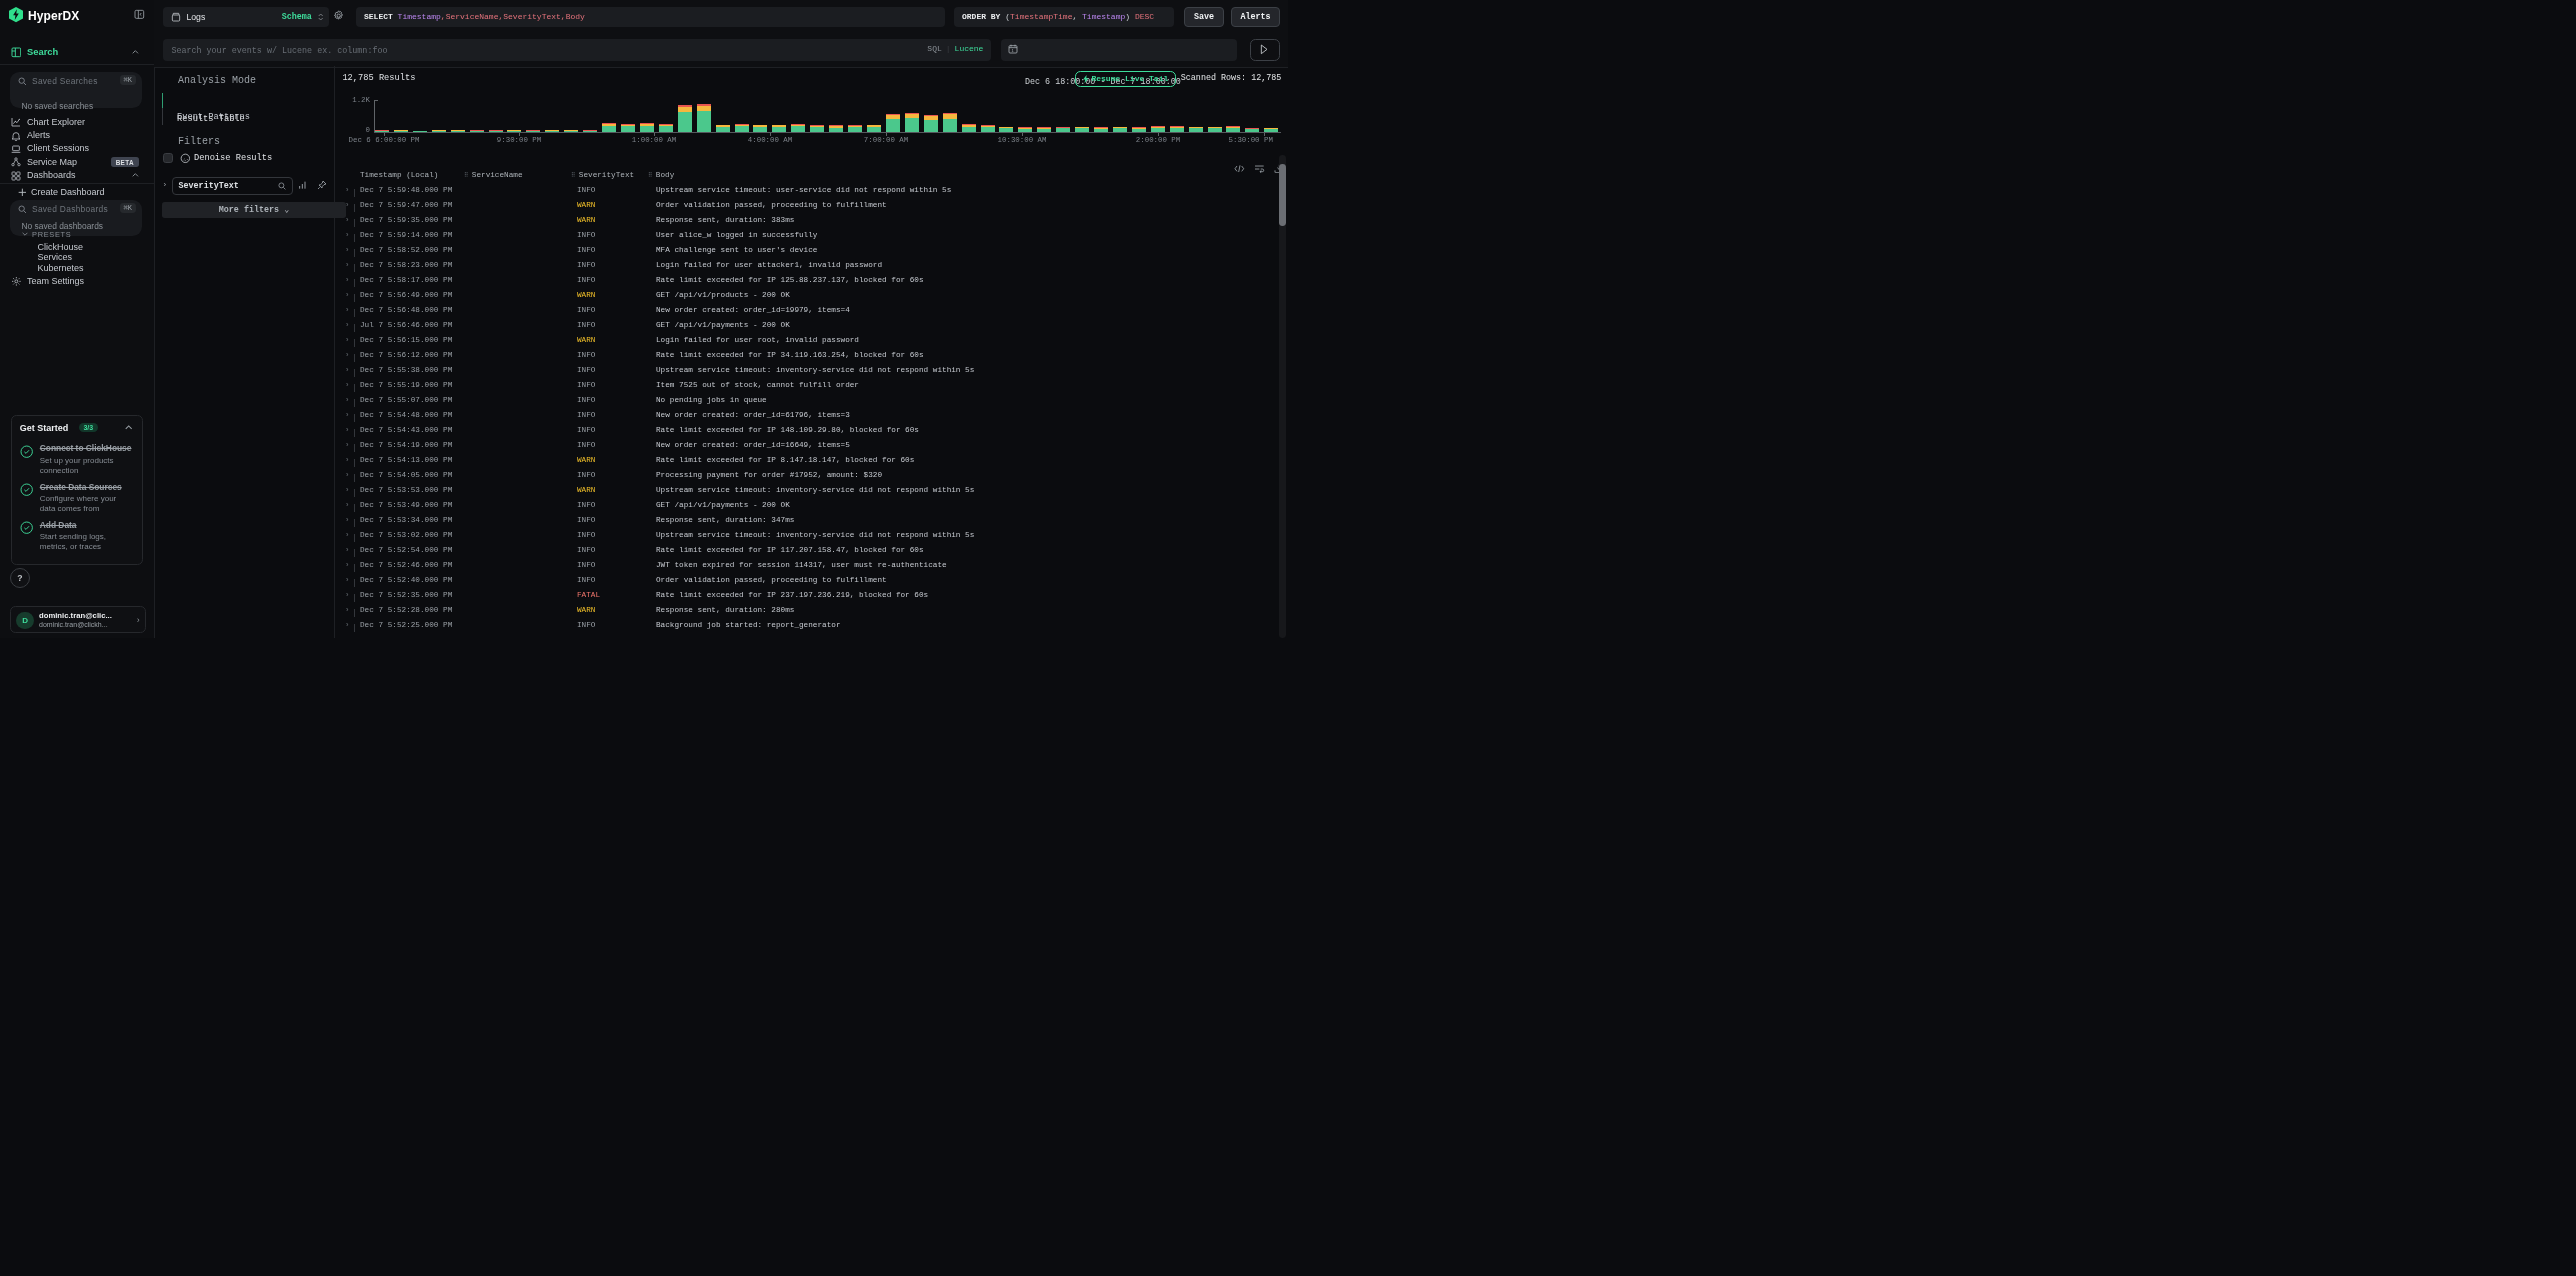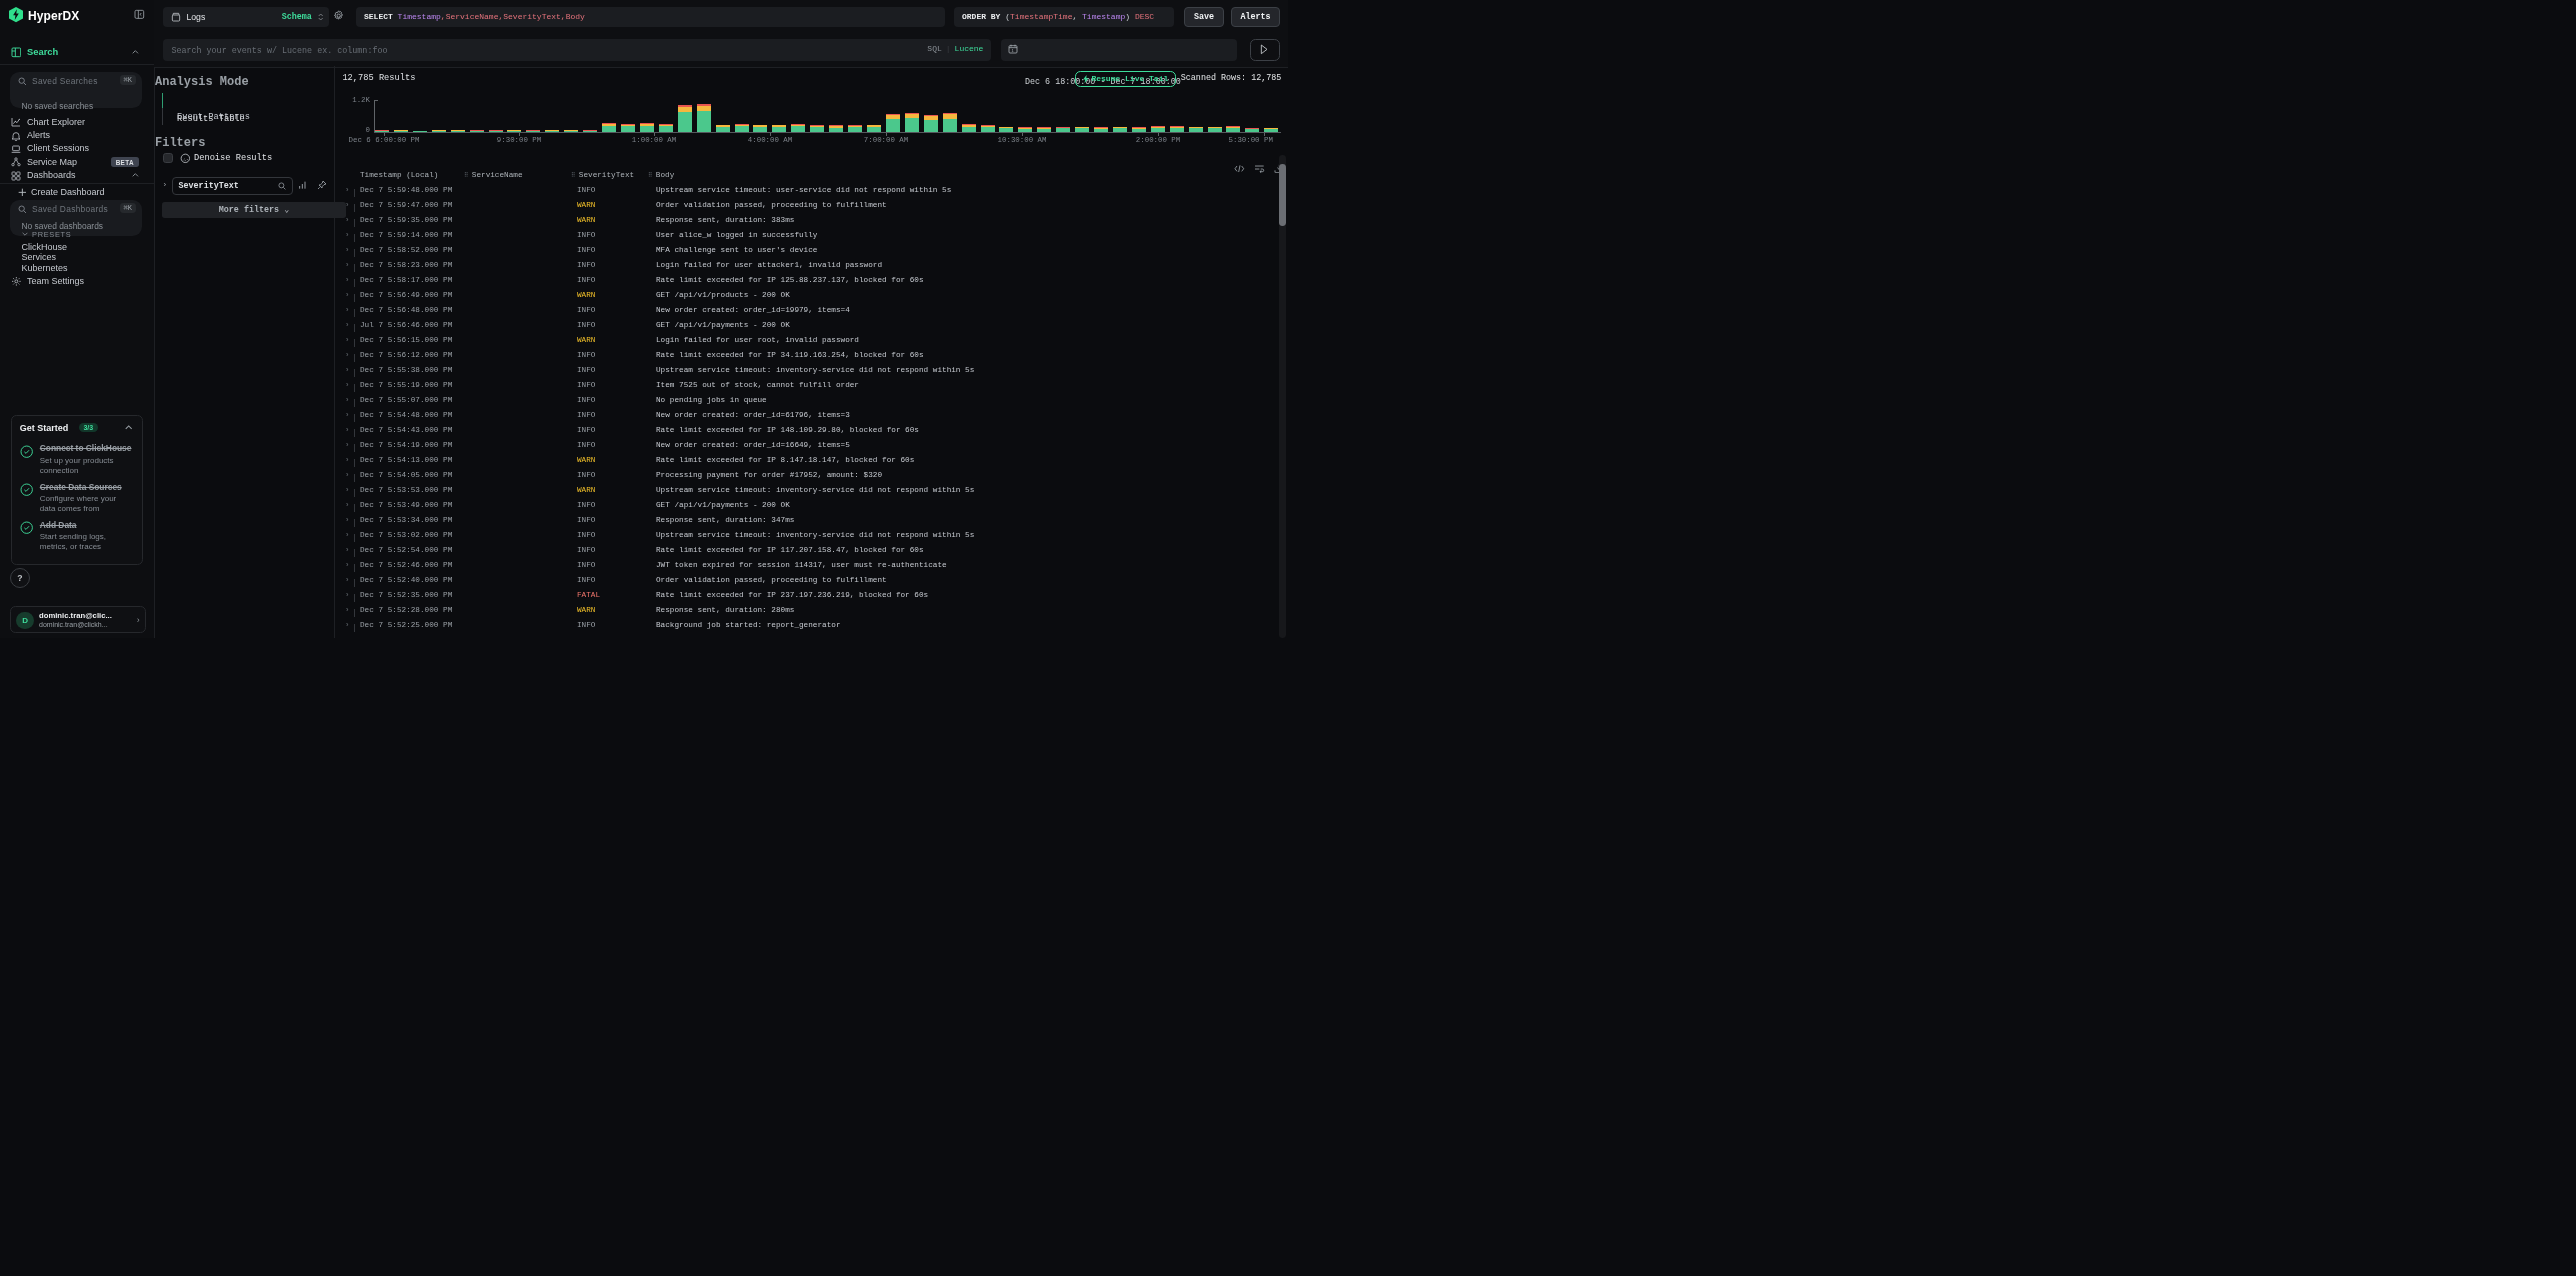--- a/index.html
+++ b/index.html
@@ -79,21 +79,21 @@
   .langtoggle .lucene{color:#3edc9b;}
   .date-box{left:847px;top:6.7px;width:236px;height:22px;padding:5.4px 8px;box-sizing:border-box;}
   .date-text{position:absolute;left:24px;top:6px;color:#ced2d6;font-size:8.4px;margin-top:32px;}
   .cal-ic{position:absolute;left:7.4px;top:5.4px;width:10px;height:10px;color:#aab0b6;}
   .play-btn{position:absolute;left:1096px;top:6.7px;width:29.5px;height:22px;border:0.7px solid #3c4046;border-radius:5.4px;
             box-sizing:border-box;color:#c8ccd0;}
   .play-btn svg{margin:4.7px 0 0 9.4px;}
 
   
   .filters{position:absolute;left:154px;top:66px;width:181px;height:572px;border-right:0.7px solid #1e2024;box-sizing:border-box;}
-  .panel-h{position:absolute;left:1px;color:#9aa0a6;font-weight:bold;font-size:12px;font-family:"Liberation Mono",monospace;}
+  .panel-h{position:absolute;left:24px;color:#9aa0a6;font-weight:normal;font-size:10px;font-family:"Liberation Mono",monospace;}
   .mode-rail{position:absolute;left:8px;top:27px;width:1.3px;height:32px;background:#34373c;}
   .mode-rail-active{position:absolute;left:8px;top:27px;width:1.3px;height:15.4px;background:#2f9e72;}
   .mode-item{position:absolute;left:23px;color:#e3e5e8;font-size:8.7px;font-family:"Liberation Mono",monospace;}
   .checkbox{position:absolute;left:9.4px;top:87px;width:10px;height:10px;background:#26282c;border:0.7px solid #3a3d42;border-radius:2.7px;box-sizing:border-box;}
   .denoise-ic{position:absolute;left:25.5px;top:87px;width:10.7px;height:10.7px;color:#c6cad0;}
   .denoise-lb{position:absolute;left:40px;top:87px;color:#e3e5e8;font-size:8.7px;font-family:"Liberation Mono",monospace;}
   .sev-chev{position:absolute;left:9.4px;top:114px;color:#9aa0a6;font-size:8px;}
   .sev-box{position:absolute;left:17.5px;top:111px;width:121px;height:17.5px;border:0.7px solid #33363b;border-radius:4px;box-sizing:border-box;}
   .sev-box .fl{position:absolute;left:6px;top:3.4px;color:#dfe2e5;font-weight:bold;font-size:8.4px;font-family:"Liberation Mono",monospace;}
   .sev-box .mag{position:absolute;right:5.4px;top:4px;width:8px;height:8px;color:#8a9096;}
@@ -271,21 +271,21 @@
       <span class="kbd">⌘K</span>
     </div>
     <div class="muted-line" style="top:221px;">No saved dashboards</div>
 
     <span style="position:absolute;left:21.5px;top:232px;width:6px;height:4px;color:#868c93;">
       <svg viewBox="0 0 10 6" width="6" height="4" fill="none" stroke="currentColor" stroke-width="1.4">
           <path d="M1 1 L5 5 L9 1"></path>
         </svg>
     </span>
     <div class="presets-label" style="top:230px;left:32px;">PRESETS</div>
-    <div id="presets" style="position:absolute;left:0;top:242px;width:154px;">
+    <div id="presets" style="position:absolute;left:16px;top:242px;width:154px;">
         <div class="preset">ClickHouse</div>
         <div class="preset">Services</div>
         <div class="preset">Kubernetes</div>
       </div>
 
     <div class="side-item" style="top:274px;">
       <span class="ic">
         <svg viewBox="0 0 16 16" width="10.7" height="10.7" fill="none" stroke="currentColor" stroke-width="1.3">
             <circle cx="8" cy="8" r="2.2"></circle>
             <path d="M8 1.5v2M8 12.5v2M1.5 8h2M12.5 8h2M3.4 3.4l1.4 1.4M11.2 11.2l1.4 1.4M12.6 3.4l-1.4 1.4M4.8 11.2l-1.4 1.4"></path>

